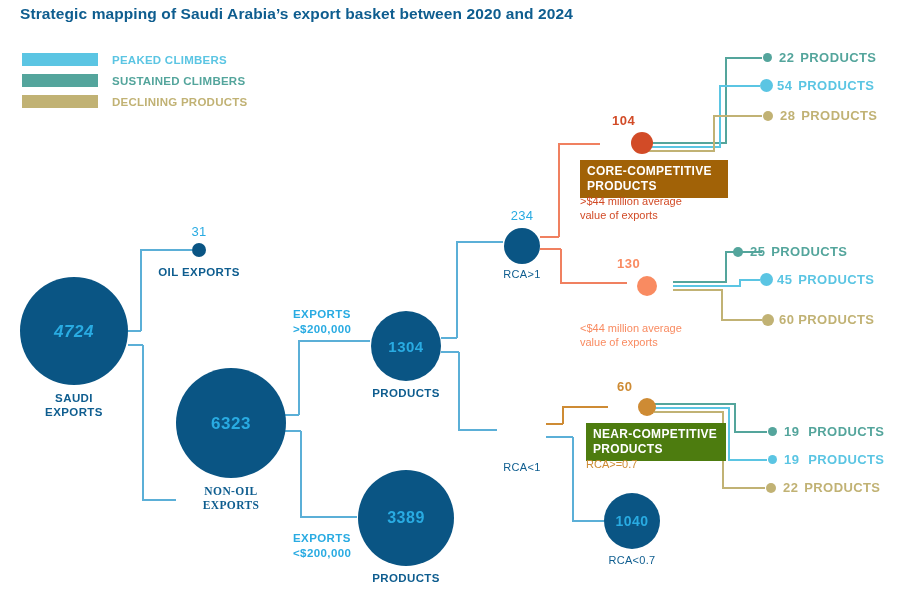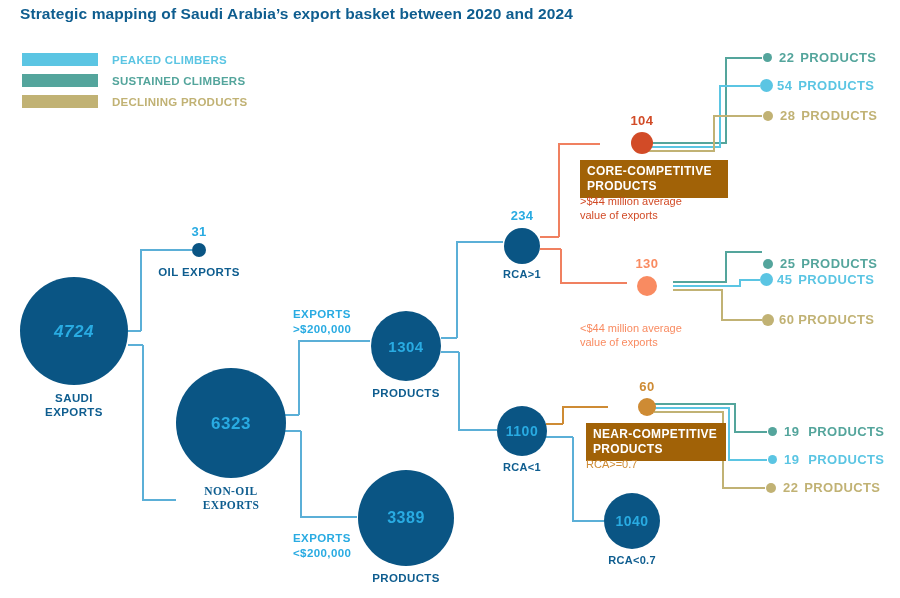--- a/index.html
+++ b/index.html
@@ -85,21 +85,21 @@
     font-weight: bold;
     letter-spacing: 0.4px;
     text-align: center;
     line-height: 1.25;
     white-space: pre-line;
   }
   .node-sub {
     position: absolute;
     color: #29ABE2;
     font-size: 11px;
-    font-weight: bold;
+    font-weight: normal;
     letter-spacing: 0.3px;
     text-align: center;
     white-space: nowrap;
   }
   .branch-label {
     position: absolute;
     color: #29ABE2;
     font-size: 11.5px;
     font-weight: bold;
     letter-spacing: 0.4px;
@@ -110,21 +110,20 @@
   
   .dot {
     position: absolute;
     border-radius: 50%;
   }
   .dot-value {
     position: absolute;
     font-weight: bold;
     font-size: 13px;
     letter-spacing: 0.5px;
-    text-align: center;
     white-space: nowrap;
   }
 
   
   .cat-box {
     position: absolute;
     color: #ffffff;
     font-size: 12px;
     font-weight: bold;
     letter-spacing: 0.3px;
@@ -258,23 +257,20 @@
 
   <div class="node-circle" style="left:358px; top:470px; width:96px; height:96px;">
     <span class="node-value" style="font-size:16px;">3389</span>
   </div>
   <div class="node-caption" style="left:356px; top:571px; width:100px;">PRODUCTS</div>
 
   <div class="node-circle" style="left:504px; top:228px; width:36px; height:36px;"></div>
   <div class="node-sub" style="left:492px; top:208px; width:60px; font-size:13px;">234</div>
   <div class="node-sub" style="left:492px; top:268px; width:60px; color:#0E5D8F;">RCA&gt;1</div>
 
-  <div class="node-circle" style="left:497px; top:406px; width:50px; height:50px;">
-    <span class="node-value" style="font-size:14px;">1100</span>
-  </div>
   <div class="node-sub" style="left:492px; top:461px; width:60px; color:#0E5D8F;">RCA&lt;1</div>
 
   <div class="node-circle" style="left:604px; top:493px; width:56px; height:56px;">
     <span class="node-value" style="font-size:14px;">1040</span>
   </div>
   <div class="node-sub" style="left:597px; top:554px; width:70px; color:#0E5D8F;">RCA&lt;0.7</div>
 
   <div class="dot" style="left:631px; top:132px; width:22px; height:22px; background:#D24B27;"></div>
   <div class="dot-value" style="left:612px; top:113px; width:60px; color:#D24B27;">104</div>
   <div class="cat-box" style="left:580px; top:160px; width:148px; background:#a16207;">CORE-COMPETITIVE
@@ -282,41 +278,41 @@
   <div class="cat-note" style="left:580px; top:194px; width:170px; color:#D24B27;">&gt;$44 million average
 value of exports</div>
 
   <div class="dot" style="left:637px; top:276px; width:20px; height:20px; background:#F98B61;"></div>
   <div class="dot-value" style="left:617px; top:256px; width:60px; color:#F98B61;">130</div>
   <div class="cat-note" style="left:580px; top:321px; width:170px; color:#F98B61;">&lt;$44 million average
 value of exports</div>
 
   <div class="dot" style="left:638px; top:398px; width:18px; height:18px; background:#CE8B34;"></div>
   <div class="dot-value" style="left:617px; top:379px; width:60px; color:#CE8B34;">60</div>
-  <div class="cat-box" style="left:586px; top:423px; width:140px; background:#a16207;">NEAR-COMPETITIVE
+  <div class="cat-box" style="left:586px; top:423px; width:140px; background:#4d7c0f;">NEAR-COMPETITIVE
 PRODUCTS</div>
   <div class="cat-note" style="left:586px; top:457px; width:170px; color:#CE8B34;">RCA&gt;=0.7</div>
 
   <div class="leaf" style="left:763px; top:50px;">
     <span class="leaf-dot" style="width:9px;height:9px;background:#54A59C"></span>
     <span class="leaf-count" style="color:#54A59C">22</span>
     <span class="leaf-word" style="color:#54A59C">PRODUCTS</span>
   </div>
   <div class="leaf" style="left:760px; top:78px;">
     <span class="leaf-dot" style="width:13px;height:13px;background:#5BC5E3"></span>
     <span class="leaf-count" style="color:#5BC5E3;margin-left:4px;">54</span>
     <span class="leaf-word" style="color:#5BC5E3">PRODUCTS</span>
   </div>
   <div class="leaf" style="left:763px; top:108px;">
     <span class="leaf-dot" style="width:10px;height:10px;background:#C1B274"></span>
     <span class="leaf-count" style="color:#C1B274">28</span>
     <span class="leaf-word" style="color:#C1B274">PRODUCTS</span>
   </div>
 
-  <div class="leaf" style="left:763px; top:244px;margin-top:12px;">
+  <div class="leaf" style="left:733px; top:244px;">
     <span class="leaf-dot" style="width:10px;height:10px;background:#54A59C"></span>
     <span class="leaf-count" style="color:#54A59C">25</span>
     <span class="leaf-word" style="color:#54A59C">PRODUCTS</span>
   </div>
   <div class="leaf" style="left:760px; top:272px;">
     <span class="leaf-dot" style="width:13px;height:13px;background:#5BC5E3"></span>
     <span class="leaf-count" style="color:#5BC5E3;margin-left:4px;">45</span>
     <span class="leaf-word" style="color:#5BC5E3">PRODUCTS</span>
   </div>
   <div class="leaf" style="left:762px; top:312px;">

